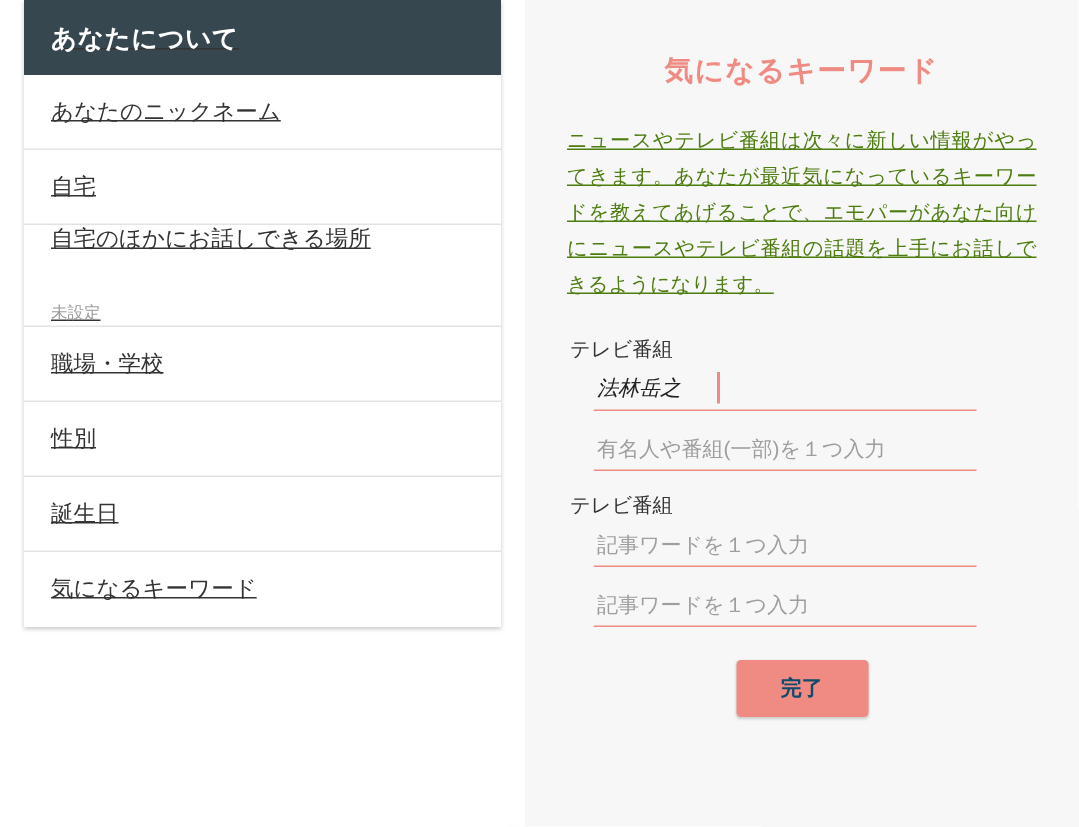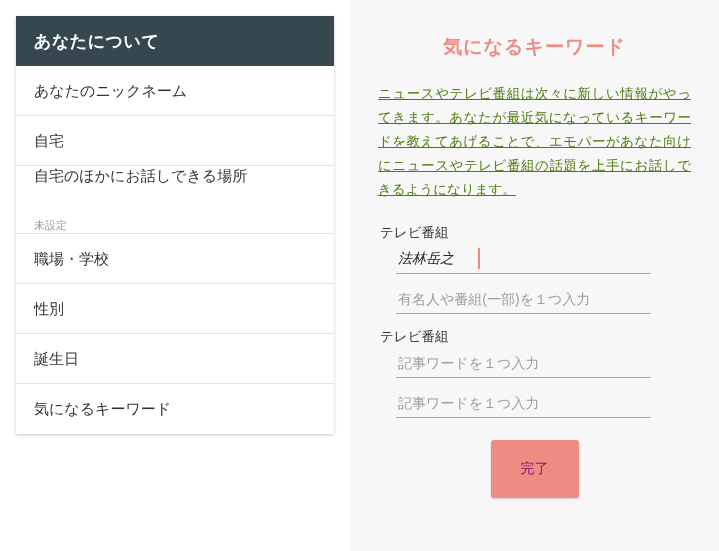--- a/index.html
+++ b/index.html
@@ -19,23 +19,24 @@
     width: 719px;
     height: 551px;
     display: flex;
     background: #ffffff;
   }
 
   
   .left-panel {
     width: 350px;
     height: 551px;
-    padding: 16px 0 0 16px;
-    box-sizing: border-box;
-    background: #ffffff;
+    padding: 0 0 0 16px;
+    box-sizing: border-box;
+    background: #ffffff;
+    text-decoration: underline;
   }
   .left-card {
     width: 318px;
     background: #ffffff;
     box-shadow: 0 1px 3px rgba(0,0,0,0.22);
   }
   .list-header {
     background: #37474f;
     color: #ffffff;
     font-size: 17px;
@@ -143,28 +144,29 @@
     height: 21px;
     background: #ef8b82;
   }
   .submit-wrap {
     text-align: center;
     margin-top: 22px;
   }
   .submit-button {
     display: inline-block;
     background: #ef8b82;
-    color: #701a75;
+    color: #0c4a6e;
     font-size: 14px;
     font-family: "Liberation Sans", sans-serif;
     border: none;
     border-radius: 3px;
-    padding: 20px 30px;
+    padding: 10px 30px;
     cursor: pointer;
     box-shadow: 0 1px 2px rgba(0,0,0,0.18);
+    font-weight: bold;
   }
 </style>
 </head>
 <body>
 
 <div class="screen">
 
   <div class="left-panel">
     <div class="left-card">
       <div class="list-header">あなたについて</div>

